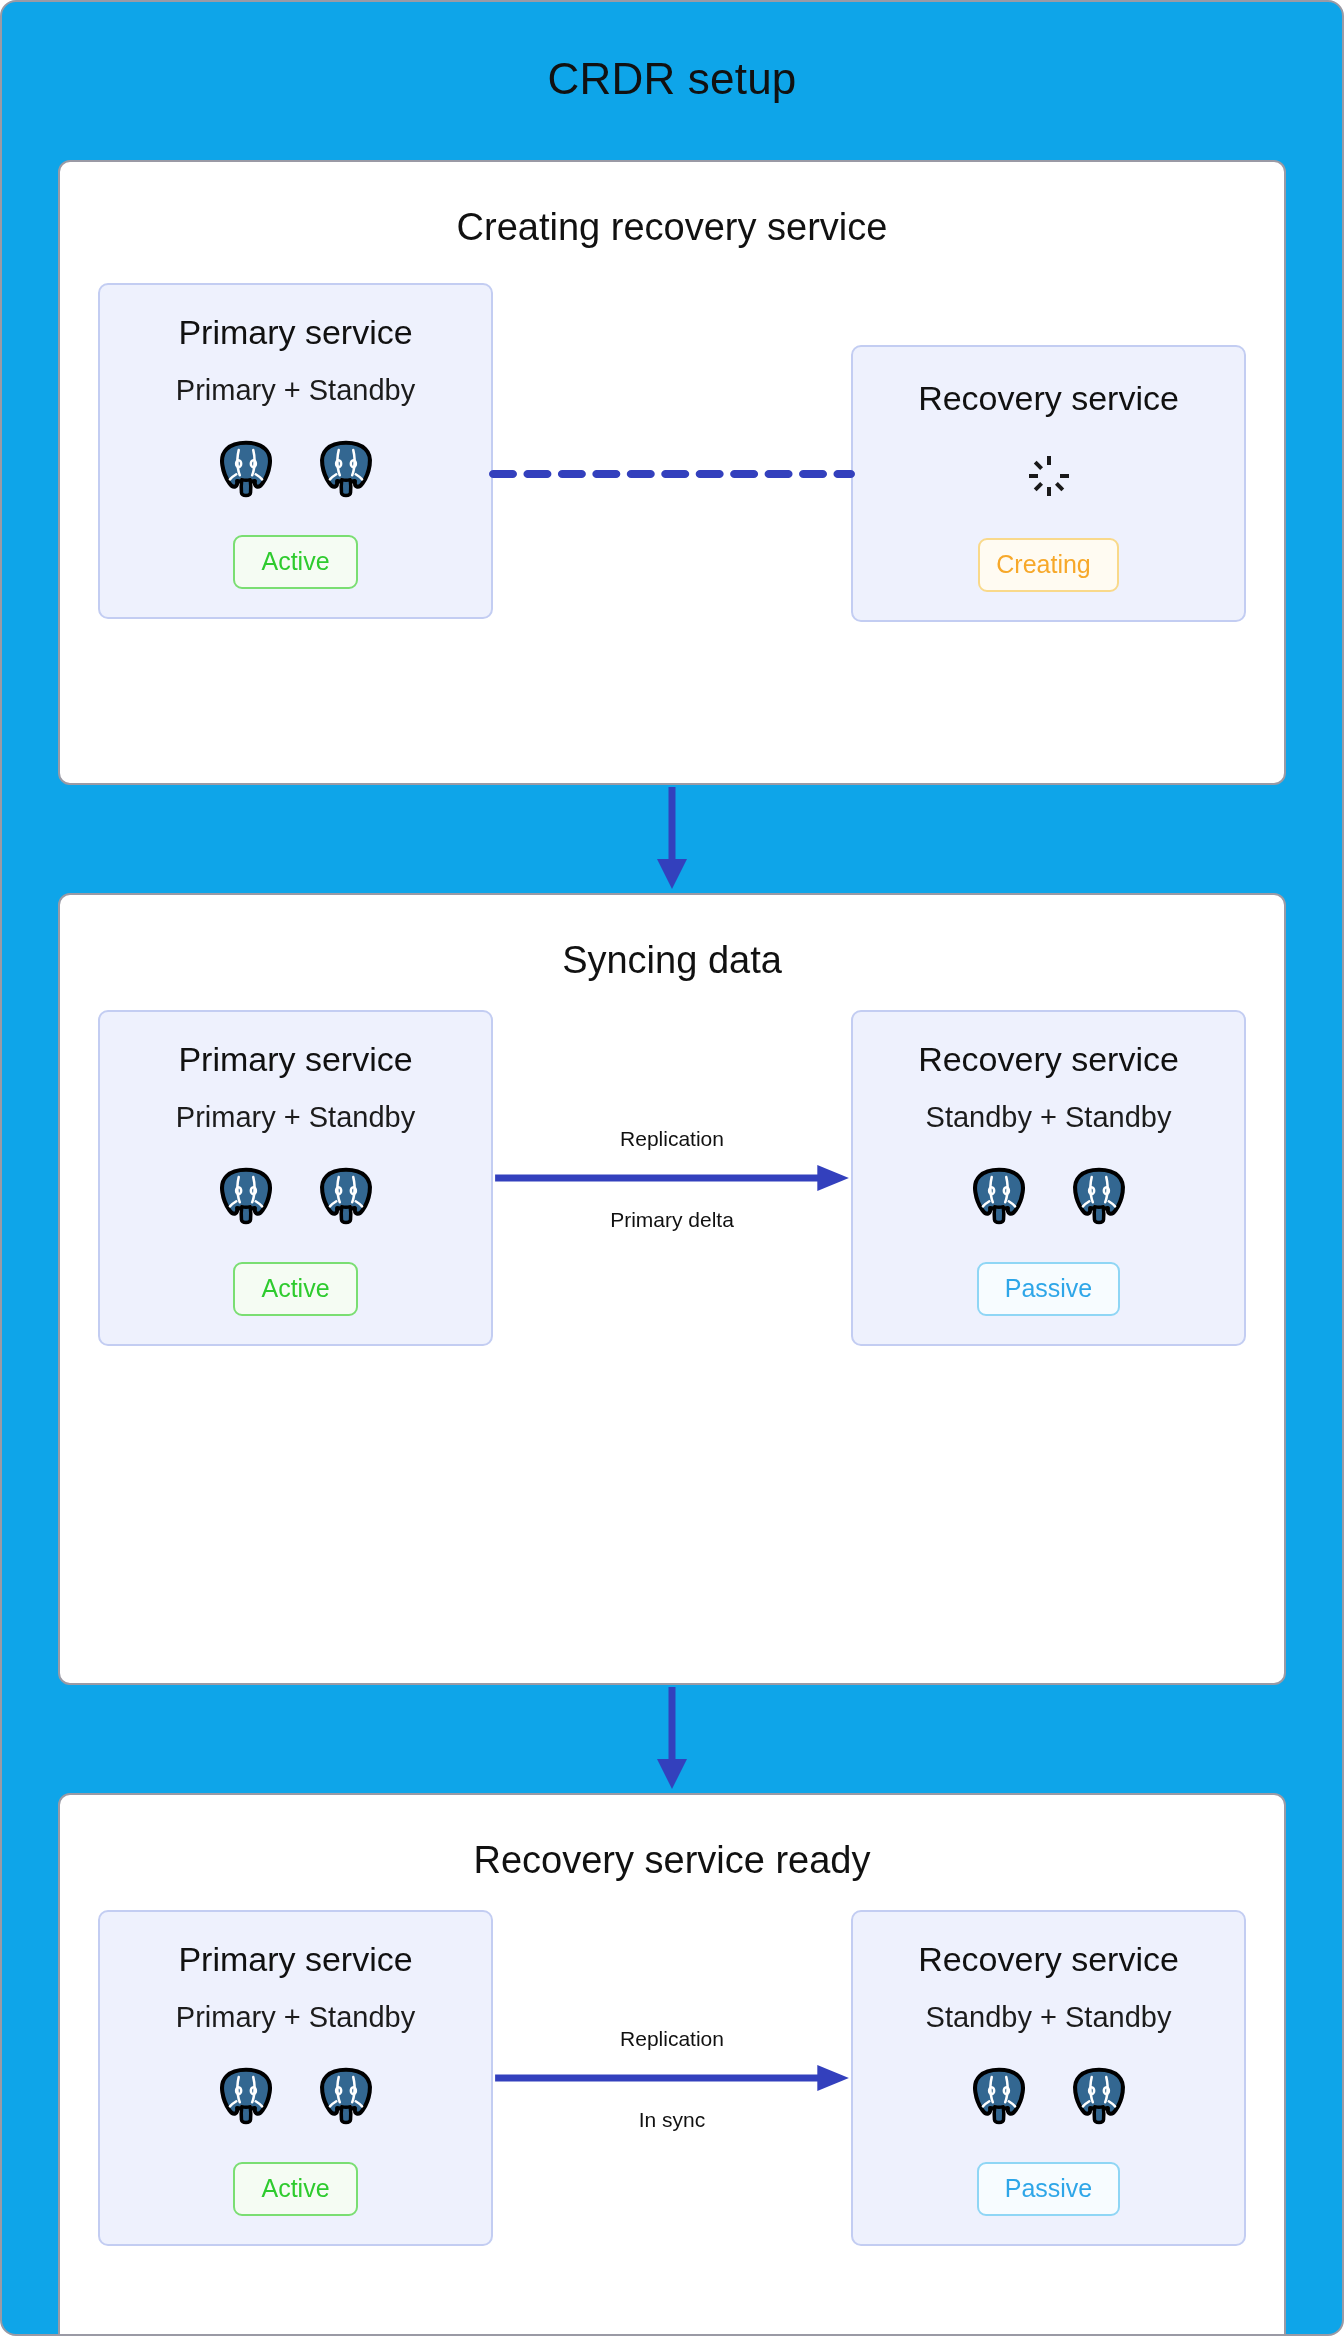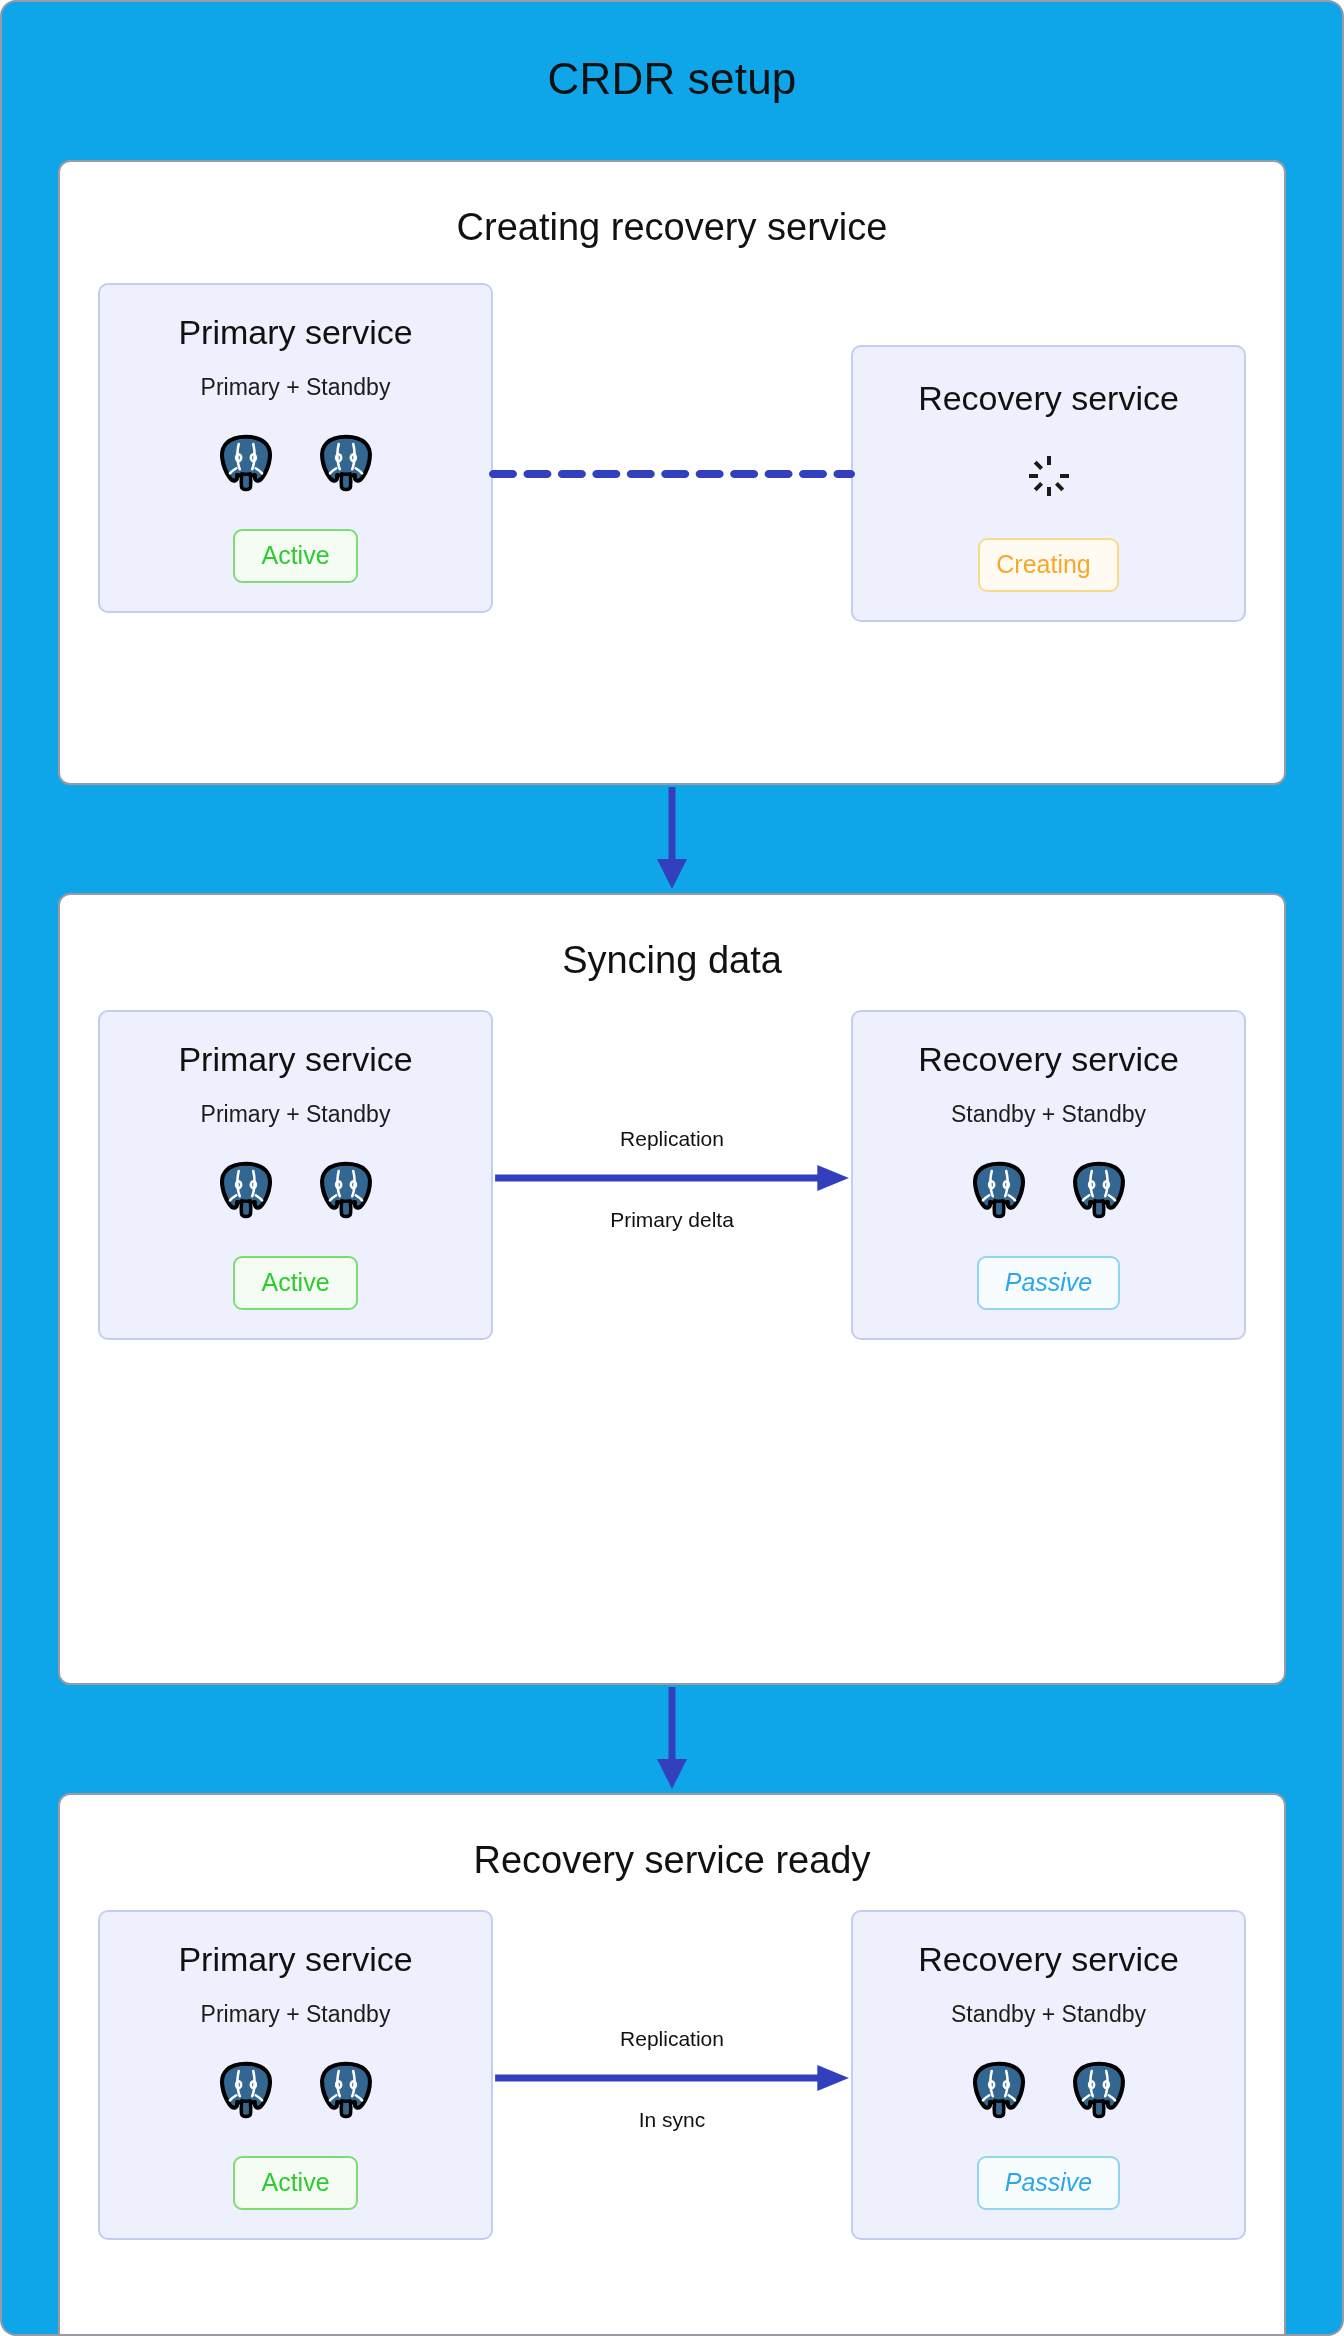--- a/index.html
+++ b/index.html
@@ -93,21 +93,21 @@
     padding-bottom: 28px;
   }
 
   .card-title {
     font-size: 34px;
     font-weight: 400;
     color: #111111;
     line-height: 1.25;
   }
   .card-subtitle {
-    font-size: 23px;
+    font-size: 29px;
     font-weight: 400;
     color: #1c1c1c;
     margin-top: 20px;
   }
 
   .node-icons {
     display: flex;
     justify-content: center;
     gap: 38px;
     margin-top: 30px;
@@ -118,21 +118,21 @@
     display: inline-block;
     margin-top: 32px;
     padding: 9px 26px 11px 26px;
     border-radius: 9px;
     font-size: 25px;
     line-height: 1.22;
     font-weight: 400;
   }
   .badge-active  { color: #2ecb2e; border: 2px solid #7ade72; background: #f5fcf3; }
   .badge-creating{ color: #f7a82a; border: 2px solid #f9d98a; background: #fffbf2; padding-left: 16px; }
-  .badge-passive { color: #2ea6e8; border: 2px solid #8fd6f5; background: #f7fcff; font-style: italic; }
+  .badge-passive { color: #2ea6e8; border: 2px solid #8fd6f5; background: #f7fcff; }
 
   .spinner-wrap { margin-top: 26px; height: 60px; display: flex; align-items: center; justify-content: center; }
 
   
   .link-region {
     position: relative;
     flex: 1 1 auto;
     align-self: stretch;
     min-height: 300px;
   }

